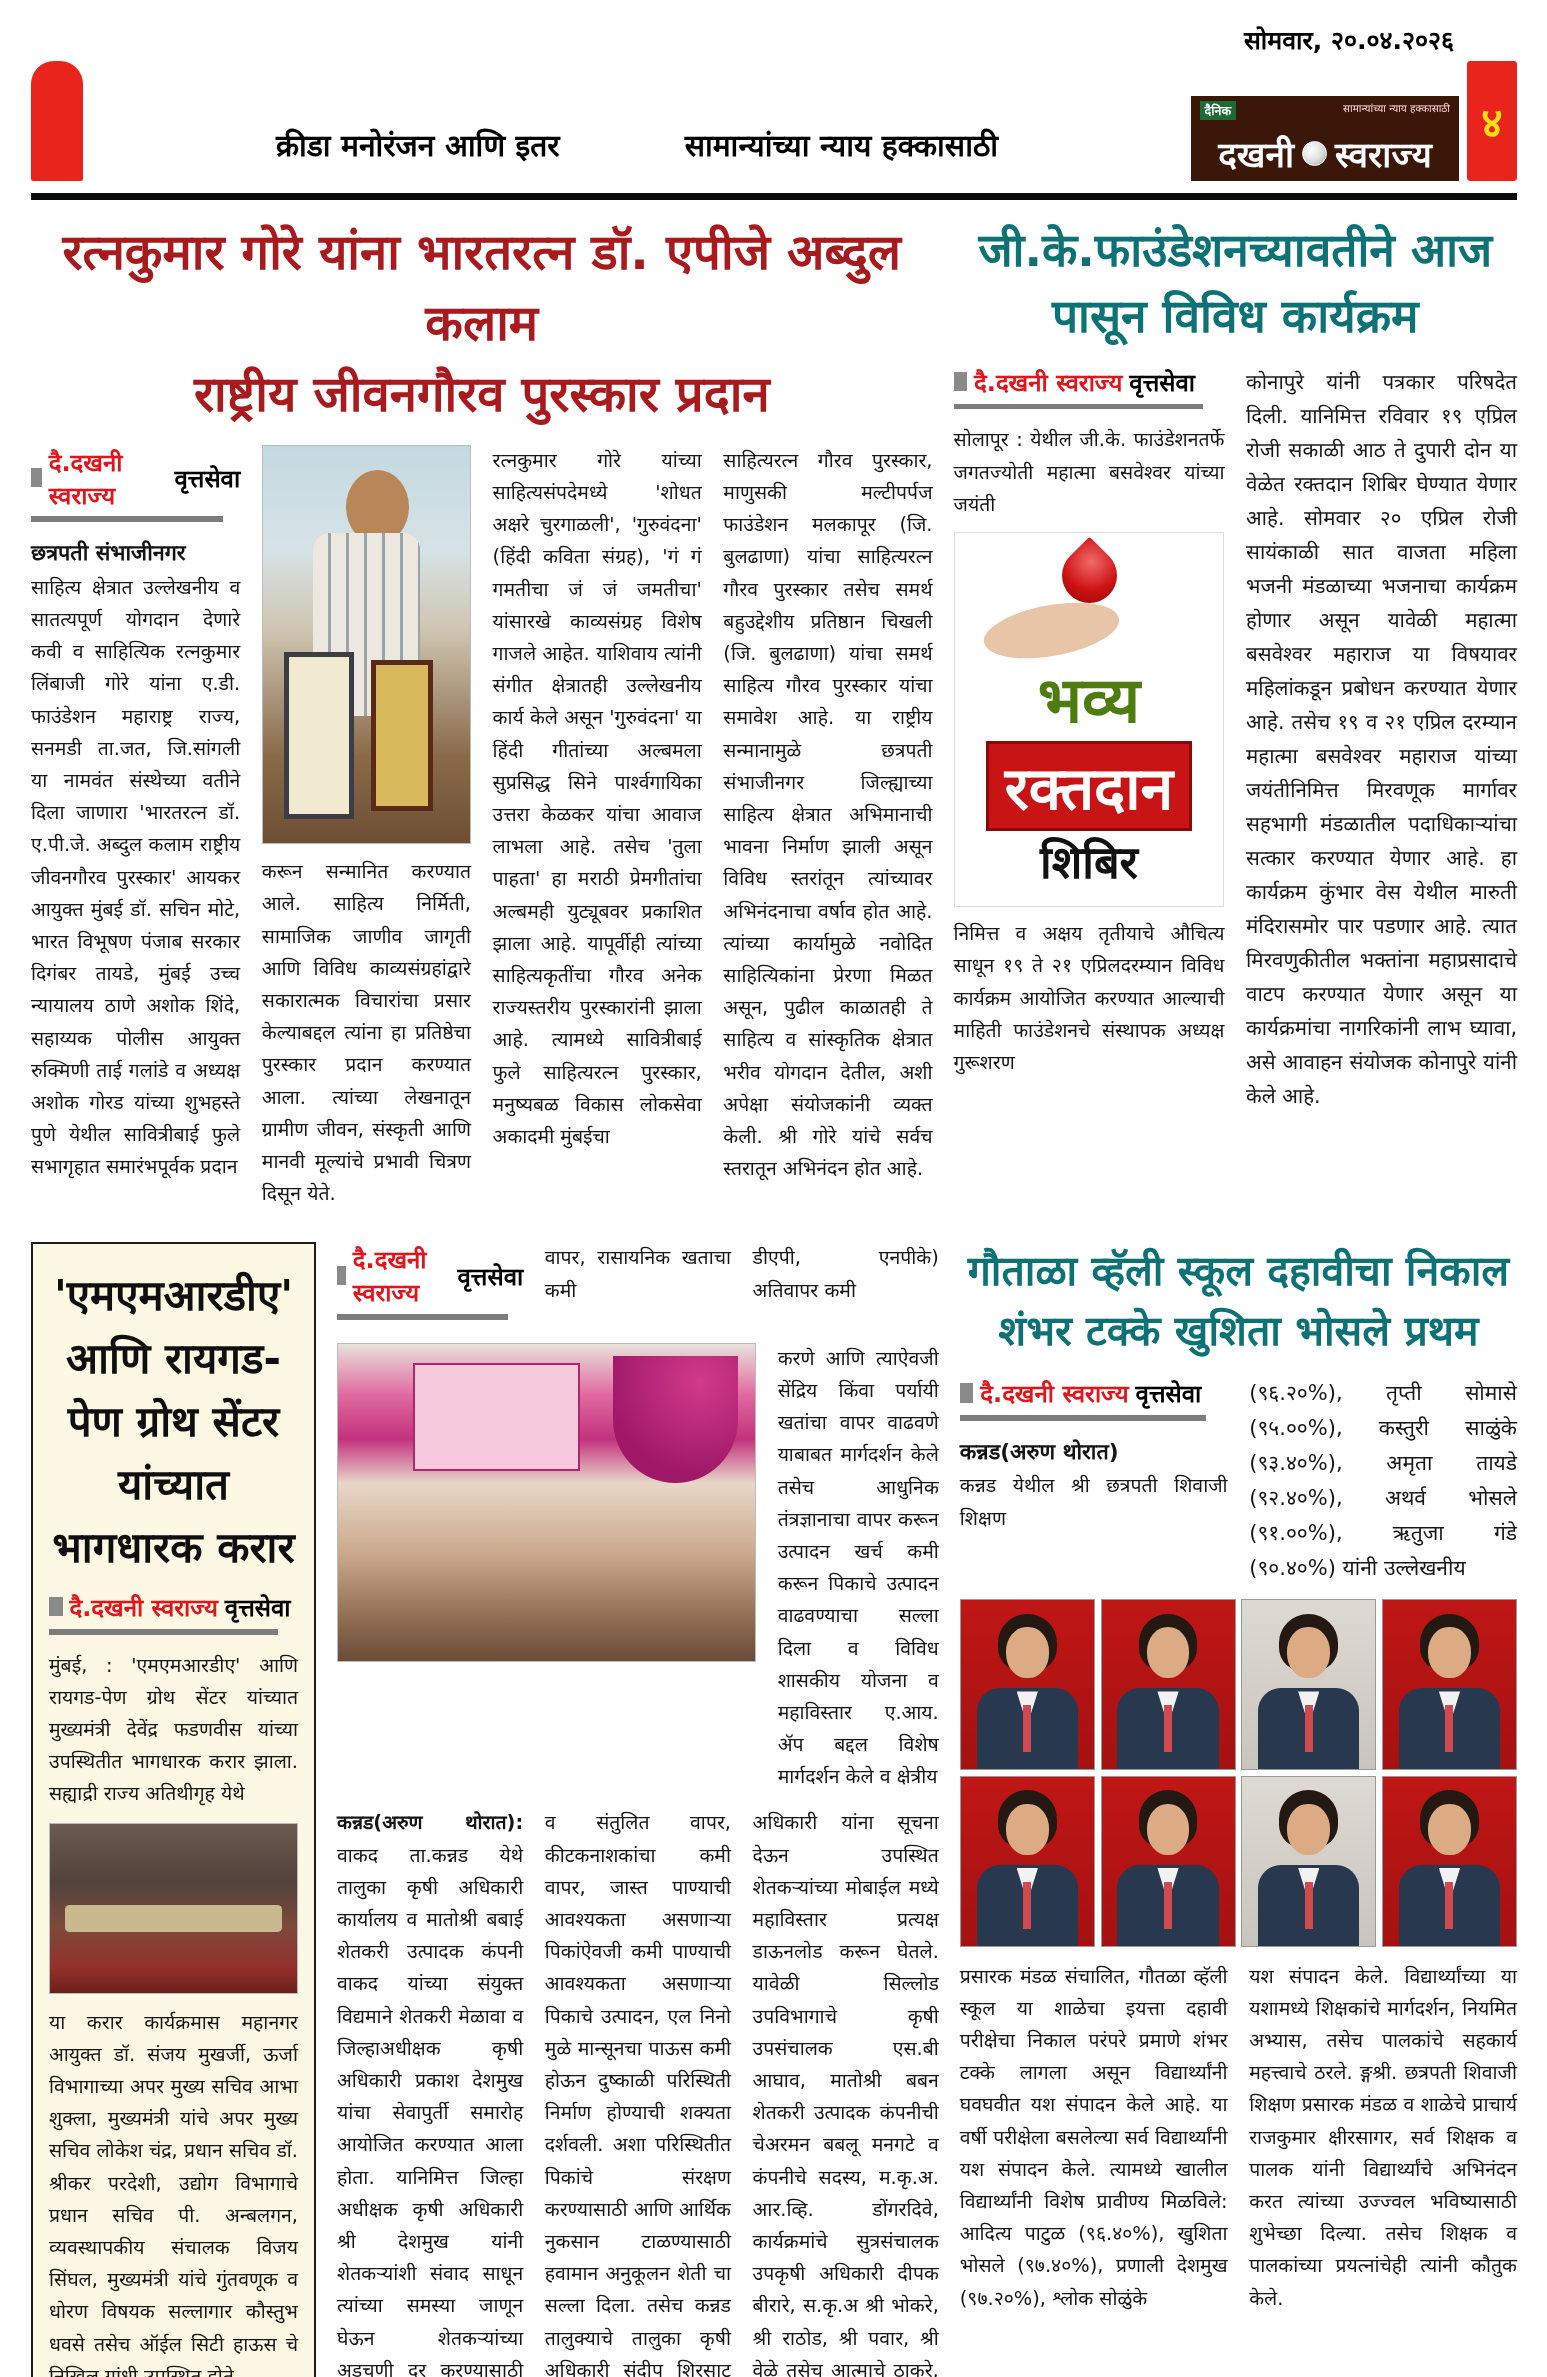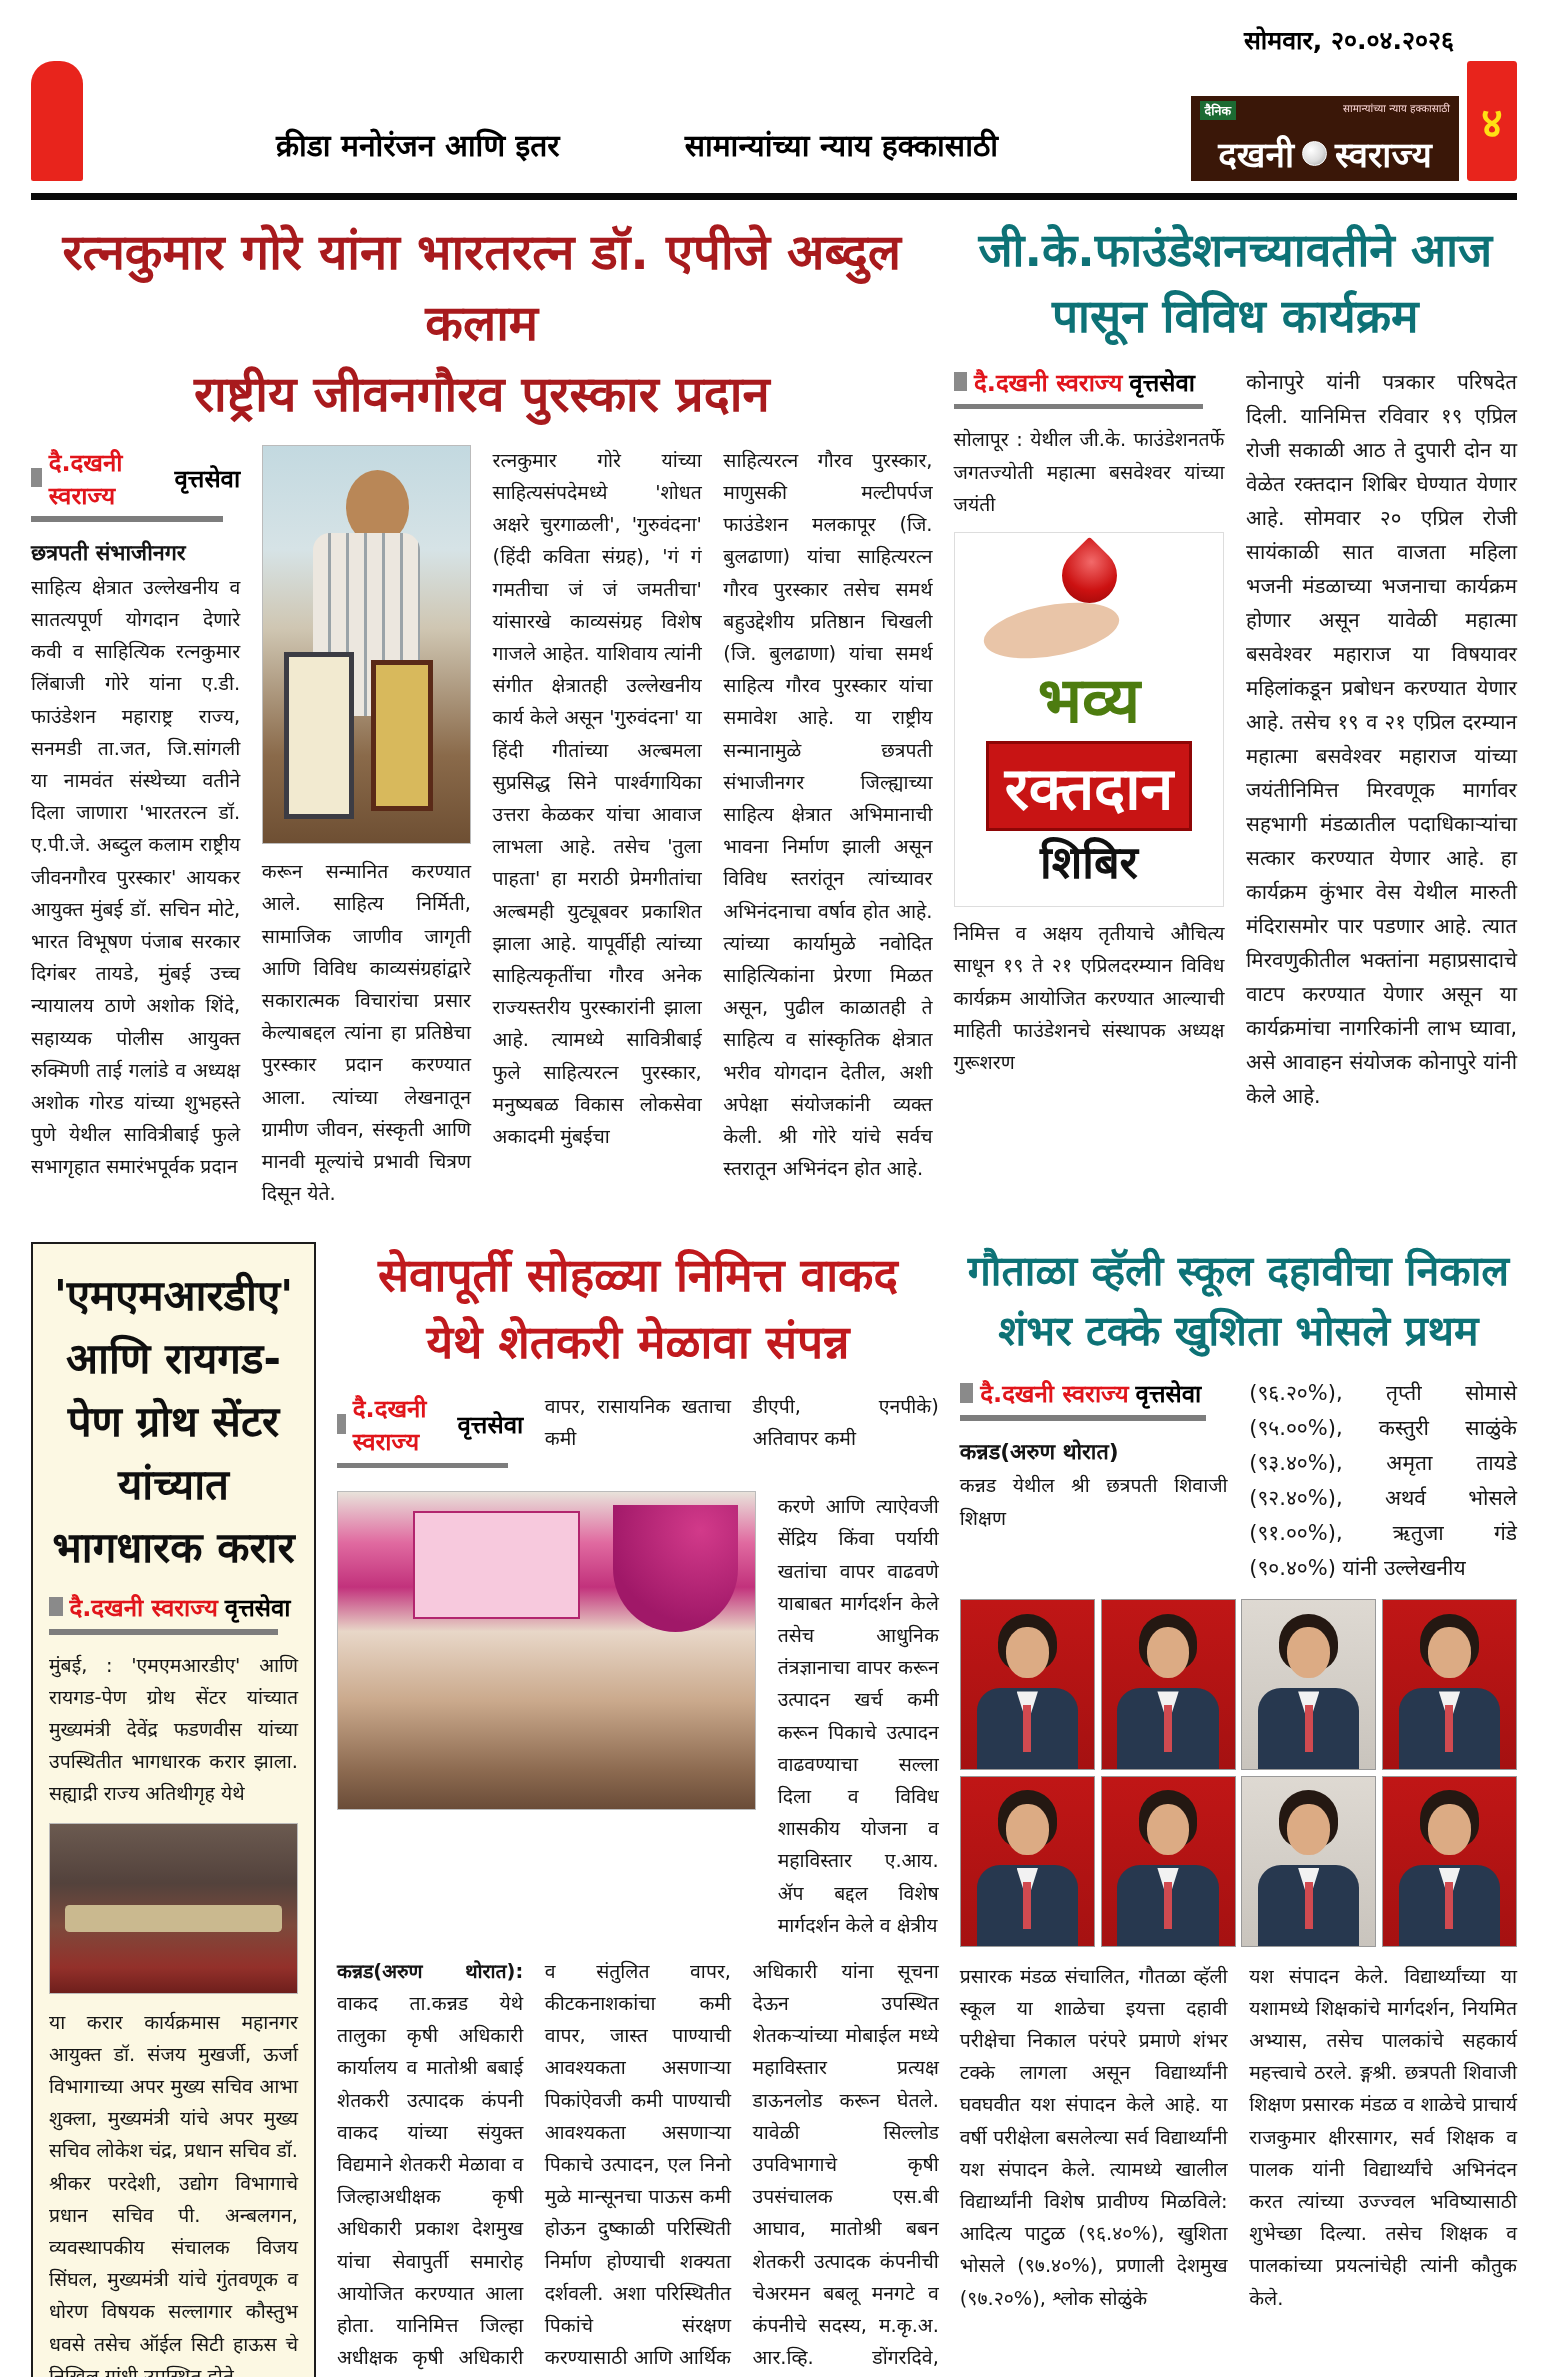--- a/index.html
+++ b/index.html
@@ -196,24 +196,20 @@
       </div>
       <div class="byline-bar"></div>
       <p class="body-text">मुंबई, : 'एमएमआरडीए' आणि रायगड-पेण ग्रोथ सेंटर यांच्यात मुख्यमंत्री देवेंद्र फडणवीस यांच्या उपस्थितीत भागधारक करार झाला. सह्याद्री राज्य अतिथीगृह येथे</p>
       <div class="photo ph-mmrda">
         <div class="table"></div>
       </div>
       <p class="body-text">या करार कार्यक्रमास महानगर आयुक्त डॉ. संजय मुखर्जी, ऊर्जा विभागाच्या अपर मुख्य सचिव आभा शुक्ला, मुख्यमंत्री यांचे अपर मुख्य सचिव लोकेश चंद्र, प्रधान सचिव डॉ. श्रीकर परदेशी, उद्योग विभागाचे प्रधान सचिव पी. अन्बलगन, व्यवस्थापकीय संचालक विजय सिंघल, मुख्यमंत्री यांचे गुंतवणूक व धोरण विषयक सल्लागार कौस्तुभ धवसे तसेच ऑईल सिटी हाऊस चे निखिल गांधी उपस्थित होते.</p>
     </article>
 
     <article class="art-farmers">
-      <h1 class="hl hl-bright">
-        <span>सेवापूर्ती सोहळ्या निमित्त वाकद</span><br>
-        <span>येथे शेतकरी मेळावा संपन्न</span>
-      </h1>
       <div class="f-top">
         <div class="col">
           <div class="byline">
             <span class="sq"></span>
             <span class="agency">दै.दखनी स्वराज्य</span>
             <span class="suffix">वृत्तसेवा</span>
           </div>
           <div class="byline-bar"></div>
         </div>
         <div class="col">

